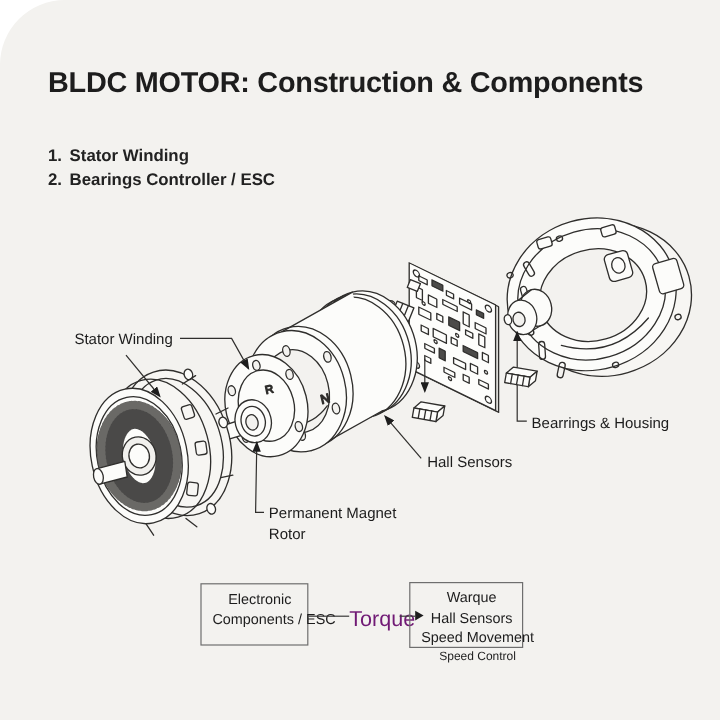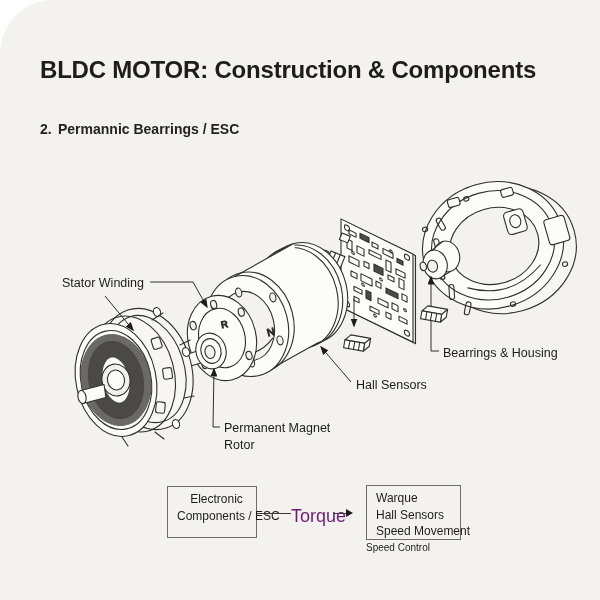--- a/index.html
+++ b/index.html
@@ -34,21 +34,22 @@
   .fc-caption{position:absolute;font-size:10px;font-weight:500;color:#1d1d1d;}
 </style>
 </head>
 <body>
 
 <div class="canvas">
 
   <div class="title">BLDC MOTOR: Construction &amp; Components</div>
 
   <div class="parts-list">
-    <div class="row"><span class="num">2.</span><span>Permannic Bearrings / ESC</span></div>
+    <div class="row"><span class="num">1.</span><span>Stator Winding</span></div>
+    <div class="row"><span class="num">2.</span><span>Bearings Controller / ESC</span></div>
   </div>
 
   <svg class="diagram-svg" viewBox="0 0 600 600">
     <defs>
       <marker id="arw" markerWidth="9" markerHeight="7" refX="7.5" refY="3.5" orient="auto">
         <path d="M0,0 L9,3.5 L0,7 Z" fill="#1d1d1d"></path>
       </marker>
     </defs>
 
     <g class="lineart" fill="none" transform="rotate(-16 498 248)">
@@ -231,20 +232,20 @@
   </svg>
 
   <div class="fc-box" style="left:167px;top:486px;width:90px;height:52px;text-align:center;">
     <div>Electronic</div>
     <div>Components / ESC</div>
   </div>
   <div class="fc-hline" style="left:257px;top:513px;width:34px;"></div>
   <div class="fc-label" style="left:291px;top:506px;width:42px;text-align:center;">Torque</div>
   <div class="fc-hline" style="left:333px;top:513px;width:13px;"></div>
   <div class="fc-arrowhead" style="left:346px;top:509px;"></div>
-  <div class="fc-box" style="left:366px;top:485px;width:95px;height:55px;">
+  <div class="fc-box" style="left:341px;top:485px;width:95px;height:55px;text-align:center;">
     <div>Warque</div>
     <div>Hall Sensors</div>
     <div>Speed Movement</div>
   </div>
   <div class="fc-caption" style="left:366px;top:542px;">Speed Control</div>
 
 </div>
 
 </body></html>

